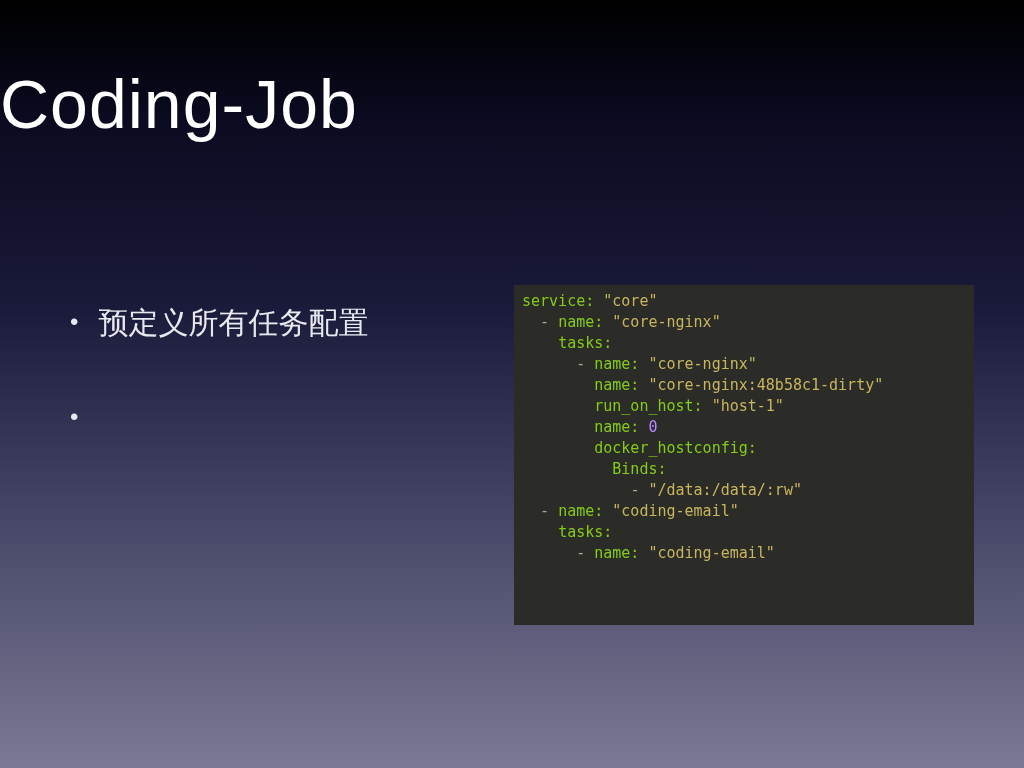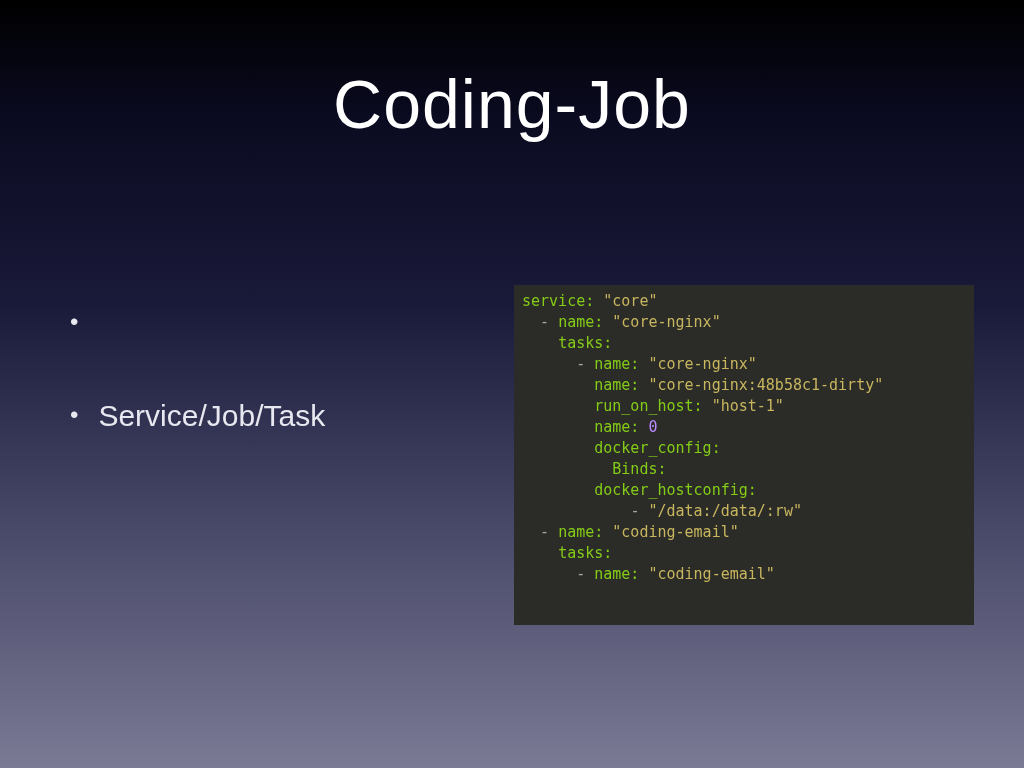--- a/index.html
+++ b/index.html
@@ -12,21 +12,20 @@
       height: 768px;
       background: linear-gradient(to bottom, #000000 0%, #0a0a20 15%, #1a1a3a 40%, #4a4a6a 70%, #7a7a95 100%);
       font-family: "Helvetica Neue", Helvetica, Arial, sans-serif;
       overflow: hidden;
       position: relative;
     }
     .title {
       color: #ffffff;
       font-size: 68px;
       font-weight: 300;
-      text-align: center;
       padding-top: 65px;
       letter-spacing: 1px;
     }
     .content {
       display: flex;
       margin-top: 120px;
       padding: 0 50px;
     }
     .bullets {
       flex: 0 0 430px;
@@ -81,36 +80,35 @@
   </style>
 </head>
 <body>
 
 <h1 class="title">Coding-Job</h1>
 
 <div class="content">
   <div class="bullets">
     <div class="bullet">
       <span class="bullet-dot">•</span>
+      <span class="bullet-text">预定义所有任务配置</span>
     </div>
     <div class="bullet">
       <span class="bullet-dot">•</span>
-      <span class="bullet-text">Service/Job/Task</span>
     </div>
   </div>
 </div>
 
 <div class="code-block" id="code-block">
     <div class="line"><span></span><span class="key">service:</span><span> </span><span class="str">"core"</span></div>
     <div class="line"><span>  </span><span class="dash">- </span><span class="key">name:</span><span> </span><span class="str">"core-nginx"</span></div>
     <div class="line"><span>    </span><span class="key">tasks:</span></div>
     <div class="line"><span>      </span><span class="dash">- </span><span class="key">name:</span><span> </span><span class="str">"core-nginx"</span></div>
     <div class="line"><span>        </span><span class="key">name:</span><span> </span><span class="str">"core-nginx:48b58c1-dirty"</span></div>
     <div class="line"><span>        </span><span class="key">run_on_host:</span><span> </span><span class="str">"host-1"</span></div>
     <div class="line"><span>        </span><span class="key">name:</span><span> </span><span class="num">0</span></div>
-    <div class="line"><span>        </span><span class="key">docker_config:</span></div>
+    <div class="line"><span>        </span><span class="key">docker_hostconfig:</span></div>
     <div class="line"><span>          </span><span class="key">Binds:</span></div>
-    <div class="line"><span>        </span><span class="key">docker_hostconfig:</span></div>
     <div class="line"><span>            </span><span class="dash">- </span><span class="str">"/data:/data/:rw"</span></div>
     <div class="line"><span>  </span><span class="dash">- </span><span class="key">name:</span><span> </span><span class="str">"coding-email"</span></div>
     <div class="line"><span>    </span><span class="key">tasks:</span></div>
     <div class="line"><span>      </span><span class="dash">- </span><span class="key">name:</span><span> </span><span class="str">"coding-email"</span></div>
   </div>
 
 </body></html>

